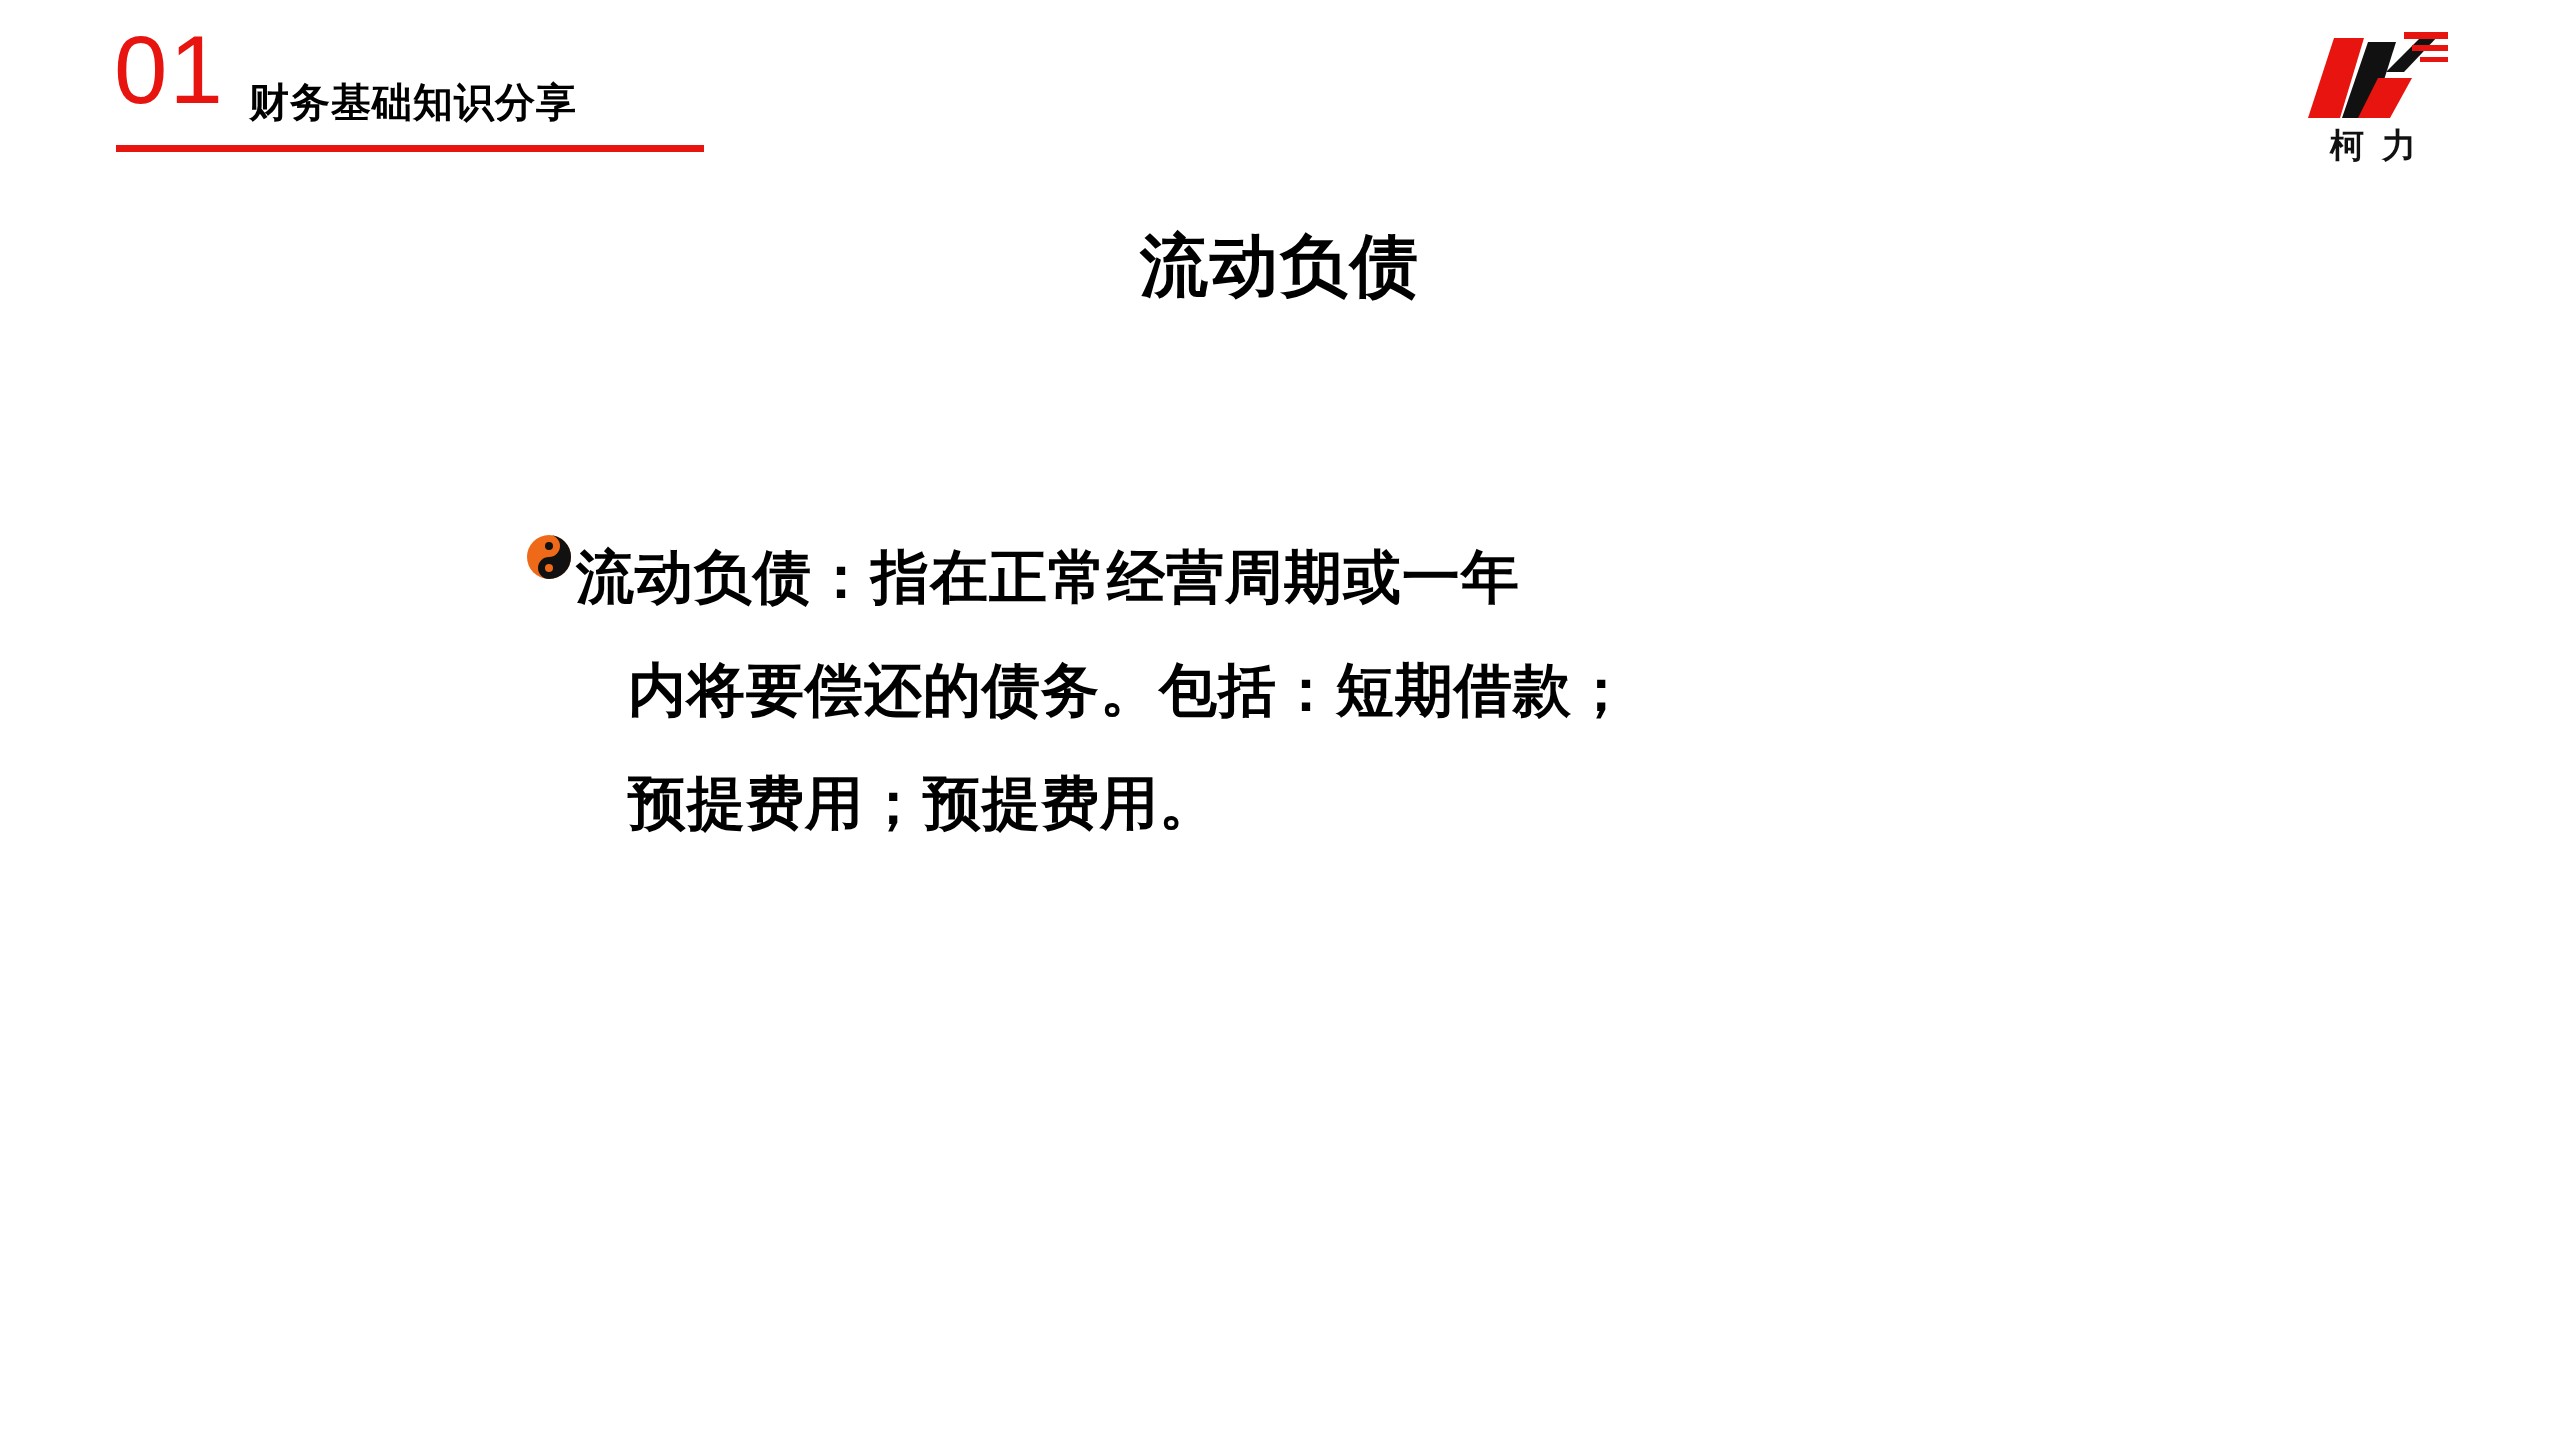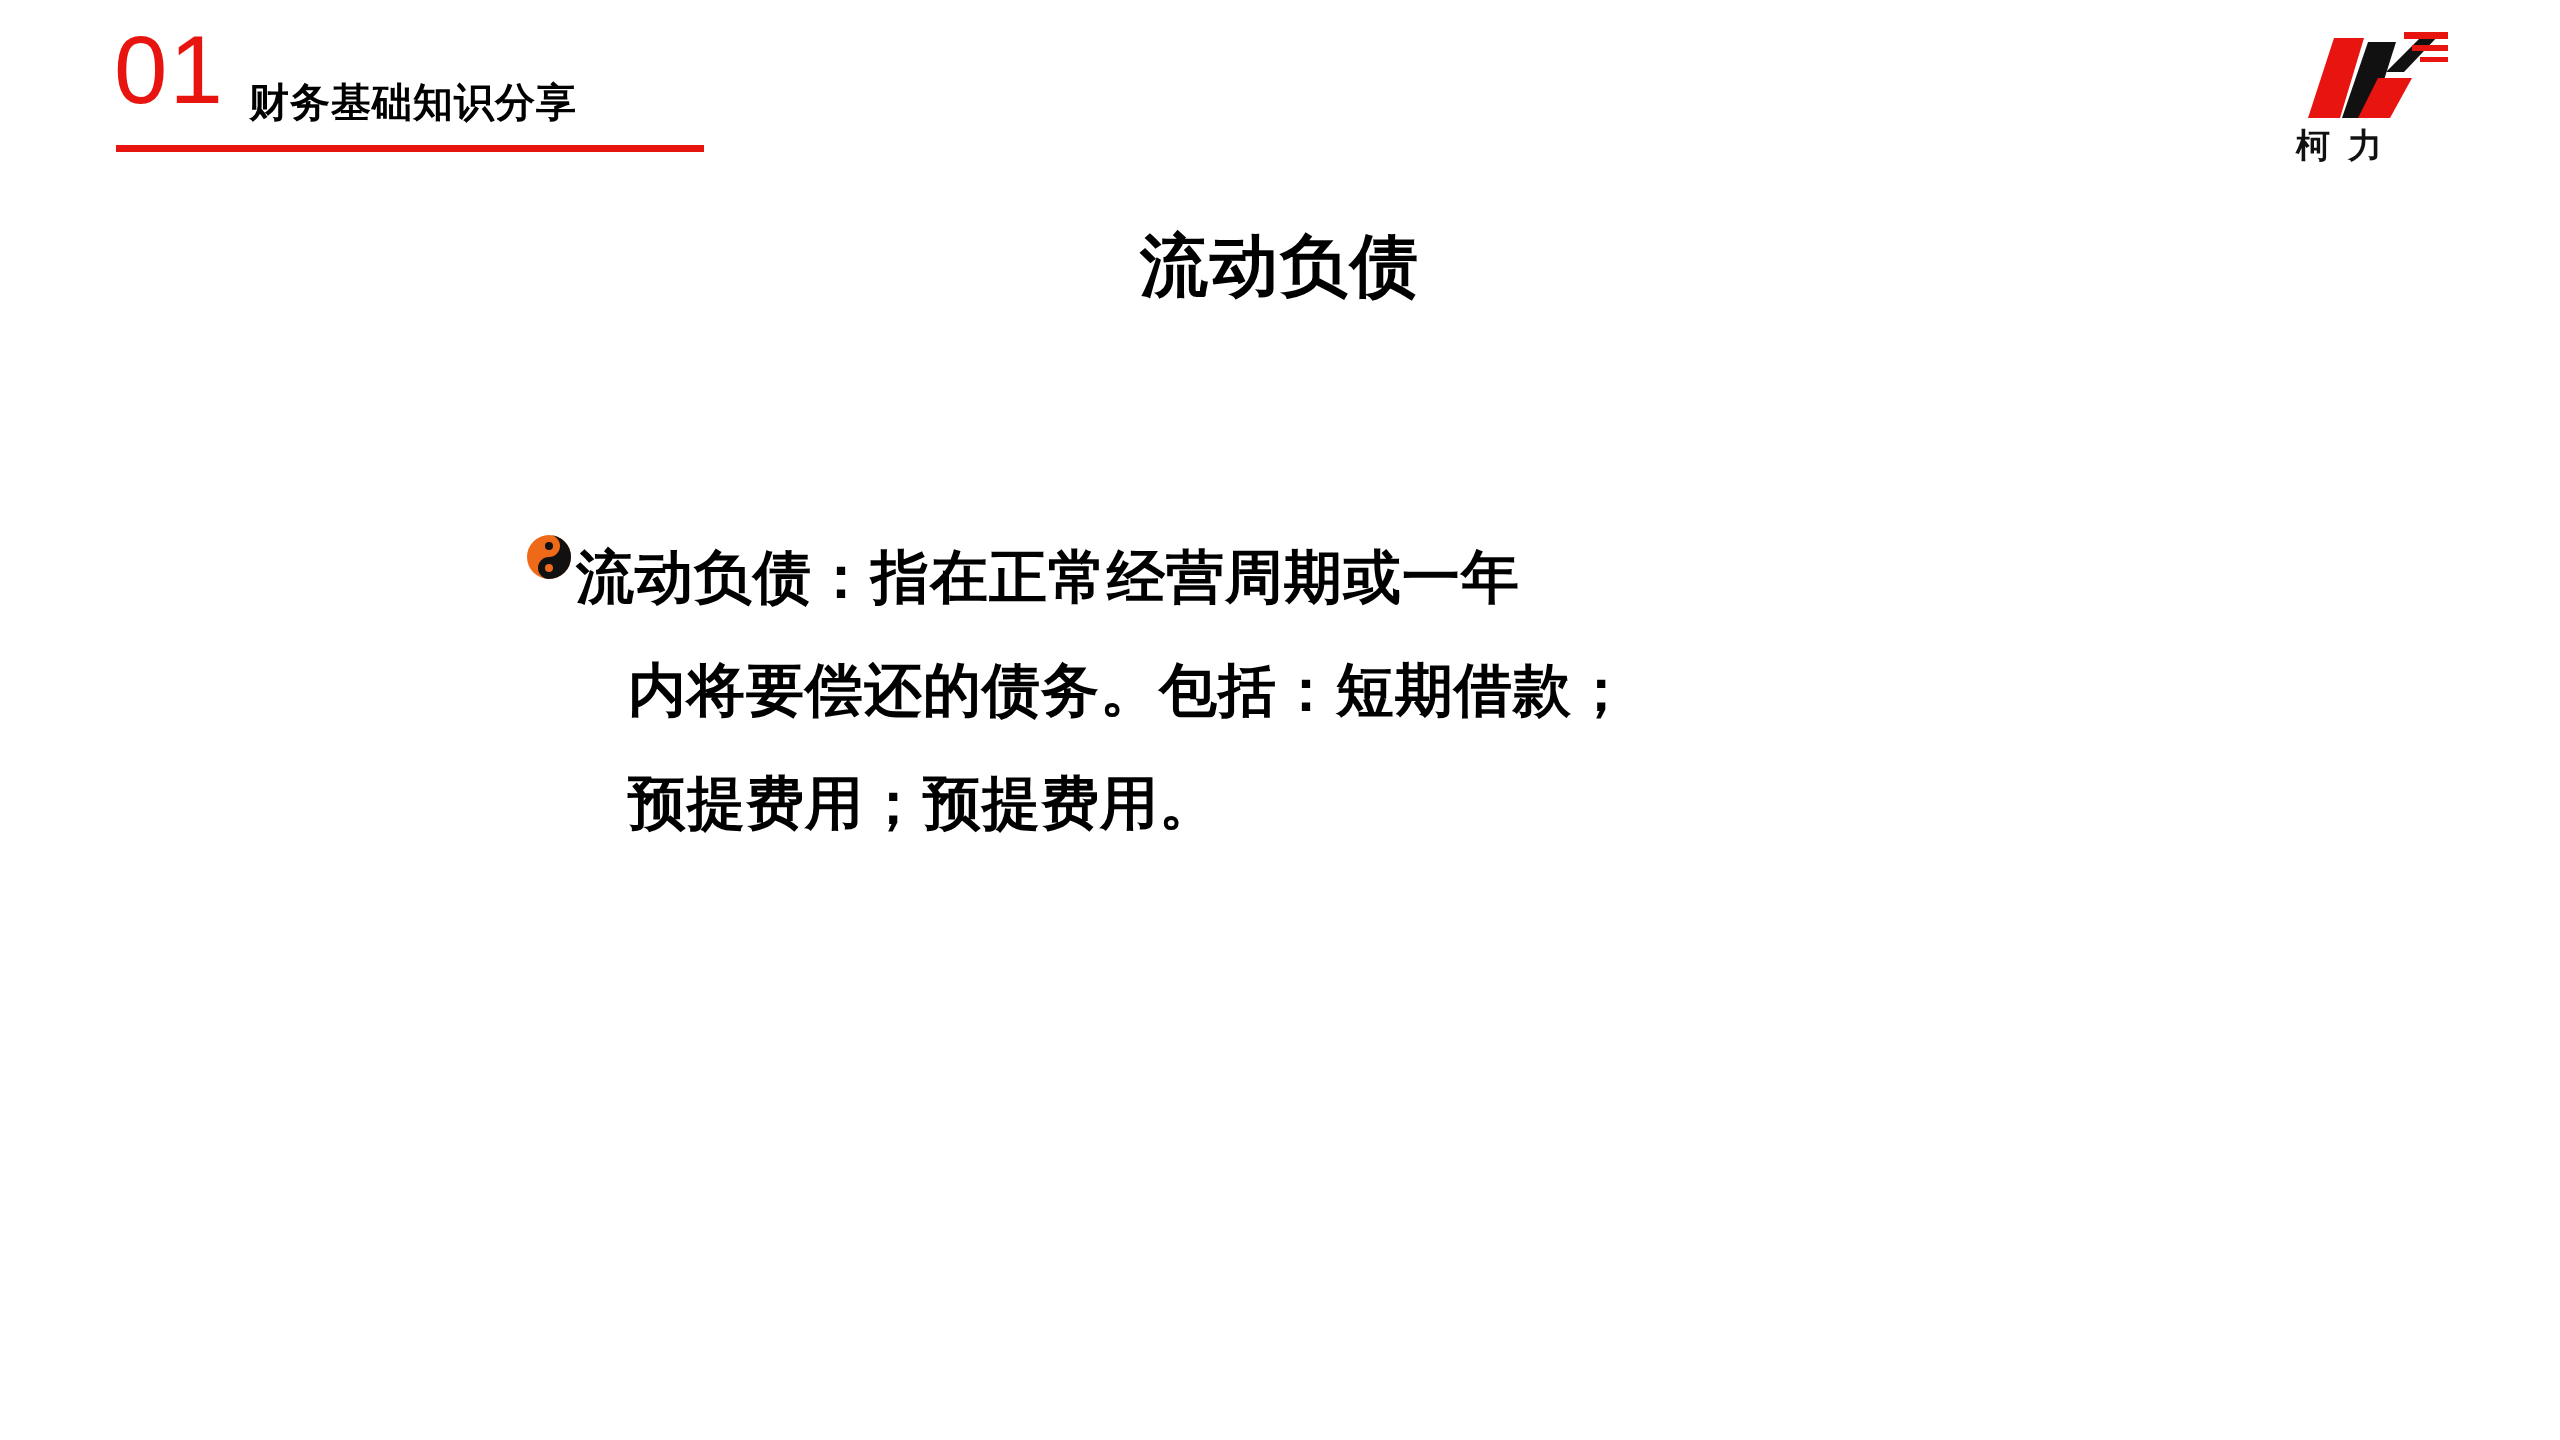--- a/index.html
+++ b/index.html
@@ -72,21 +72,21 @@
     left: 22px;
     top: 0;
     width: 150px;
     height: 92px;
   }
   .logo-text {
     position: absolute;
     left: 0;
     top: 98px;
     width: 190px;
-    text-align: left;
+    text-align: center;
     font-size: 34px;
     line-height: 38px;
     font-weight: bold;
     letter-spacing: 18px;
     text-indent: 18px;
     color: #111111;
   }
 
   
   .slide-title {

